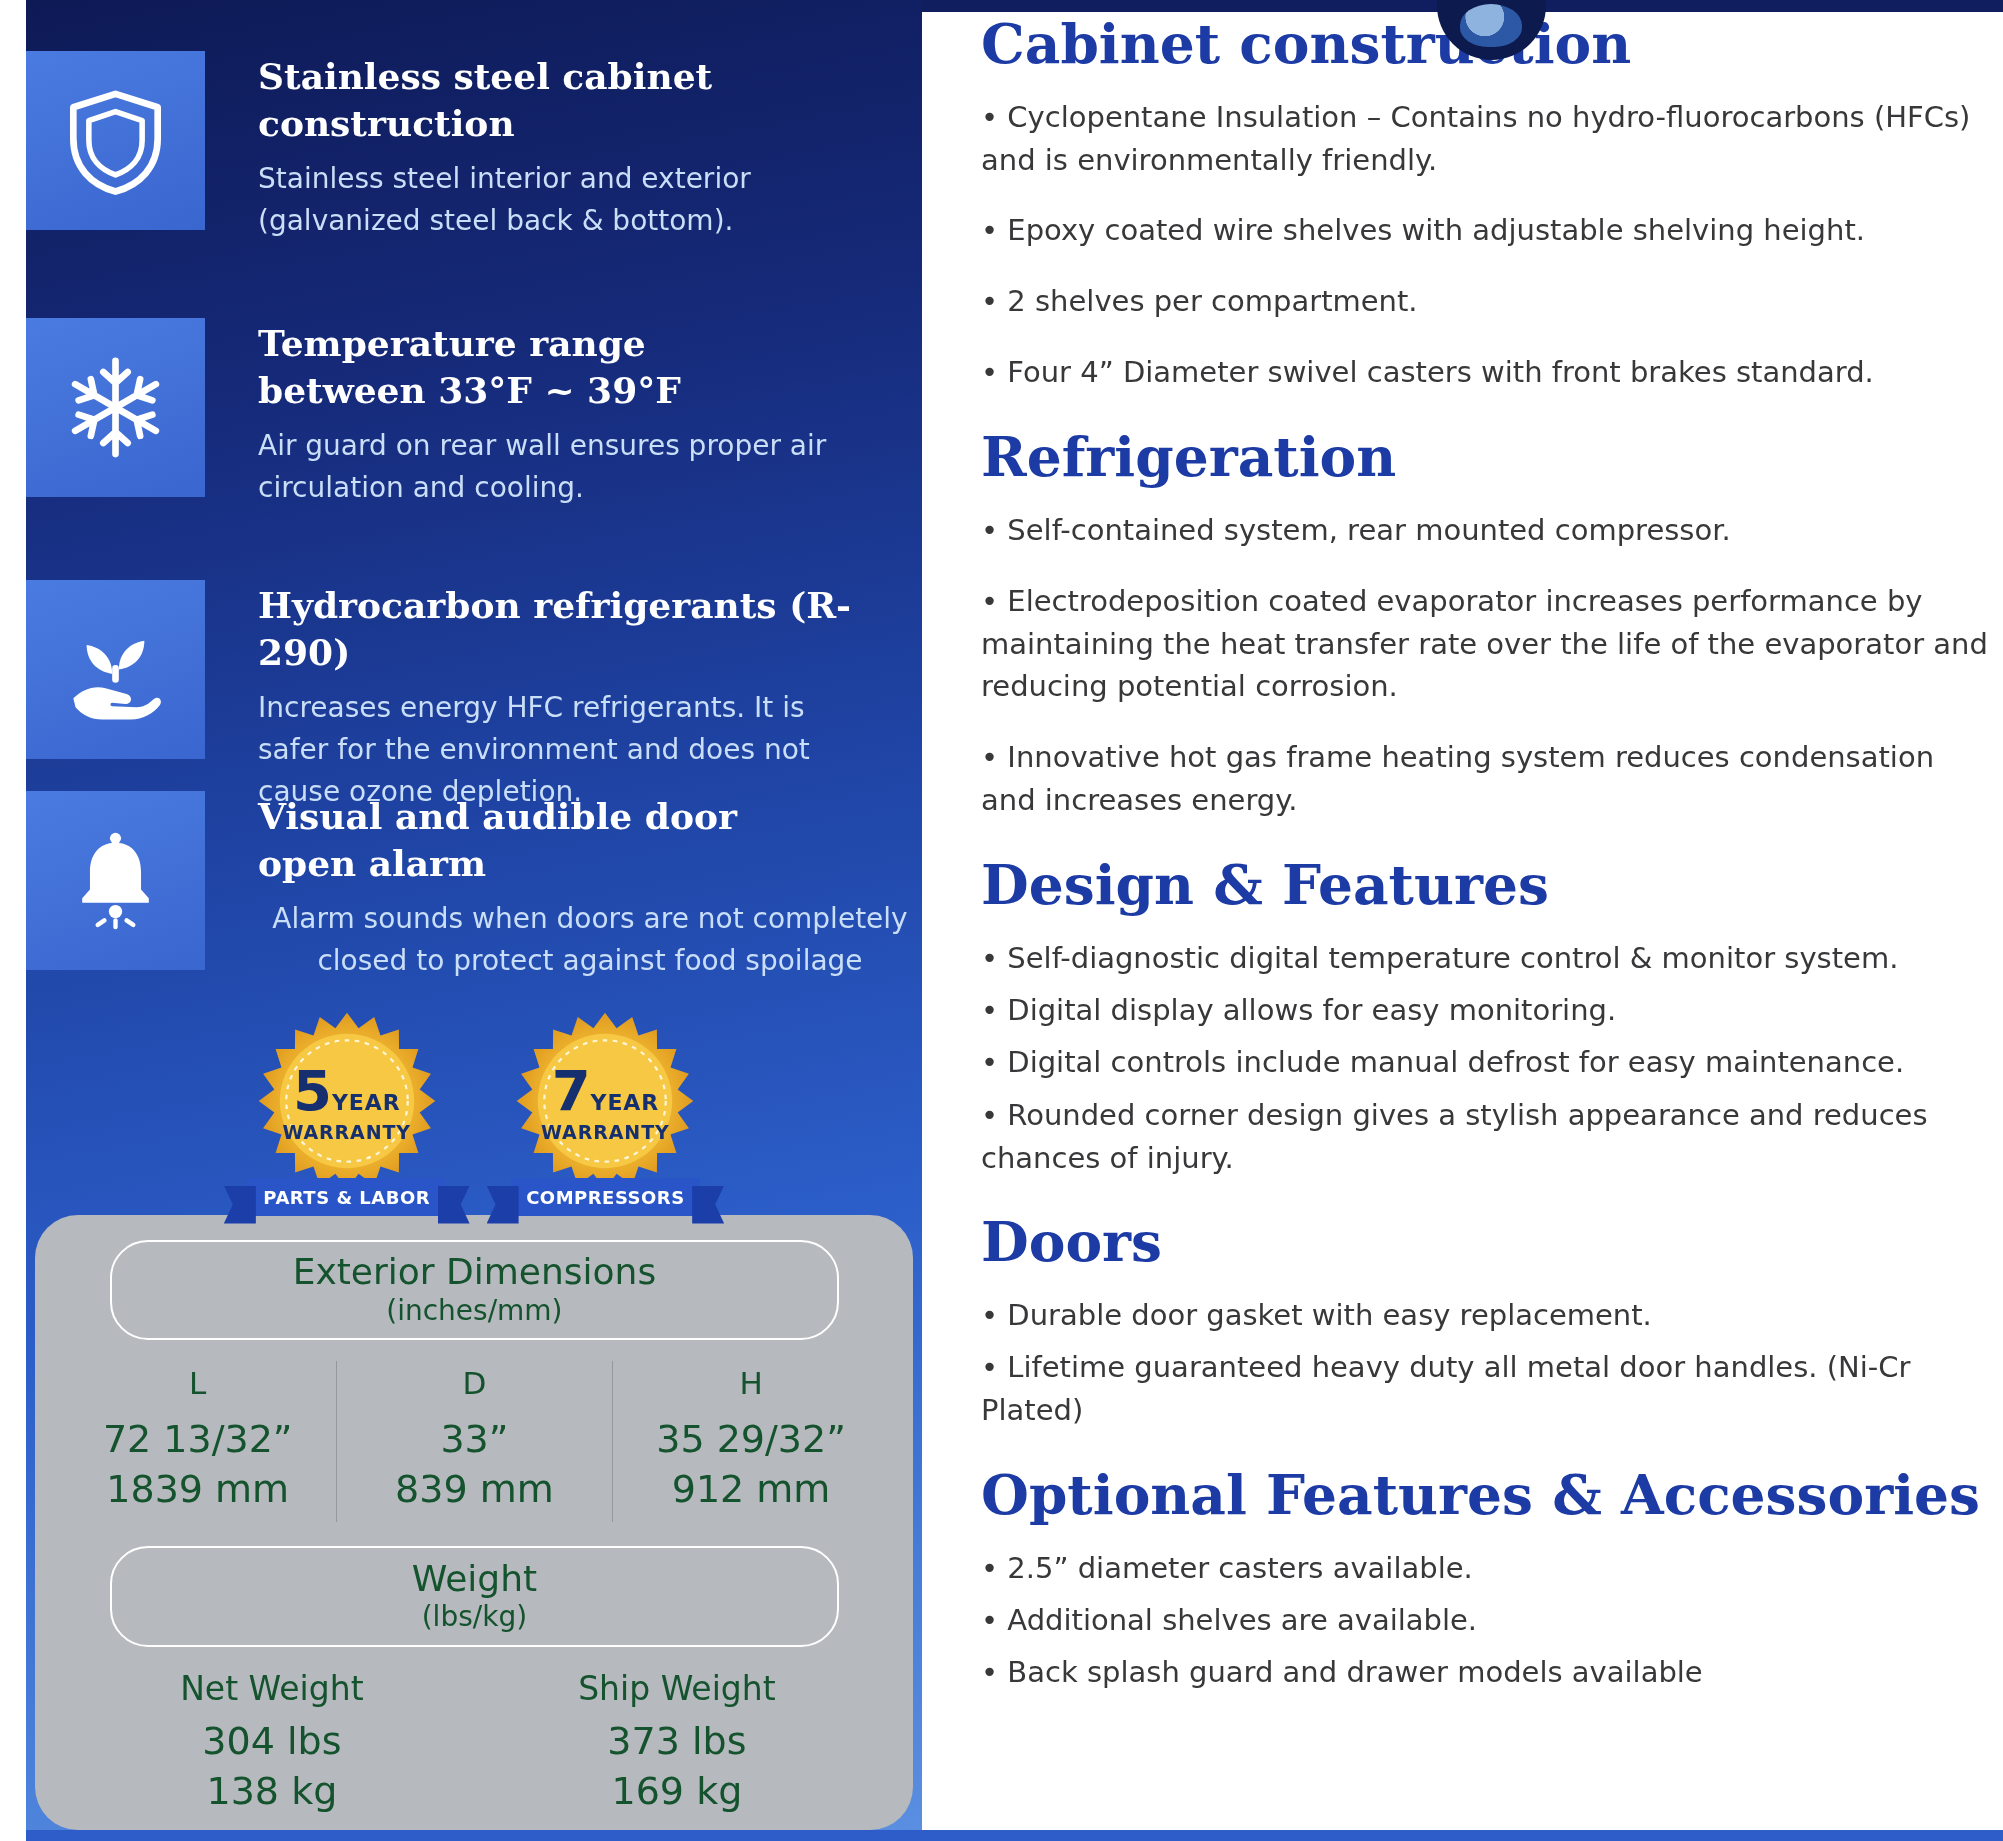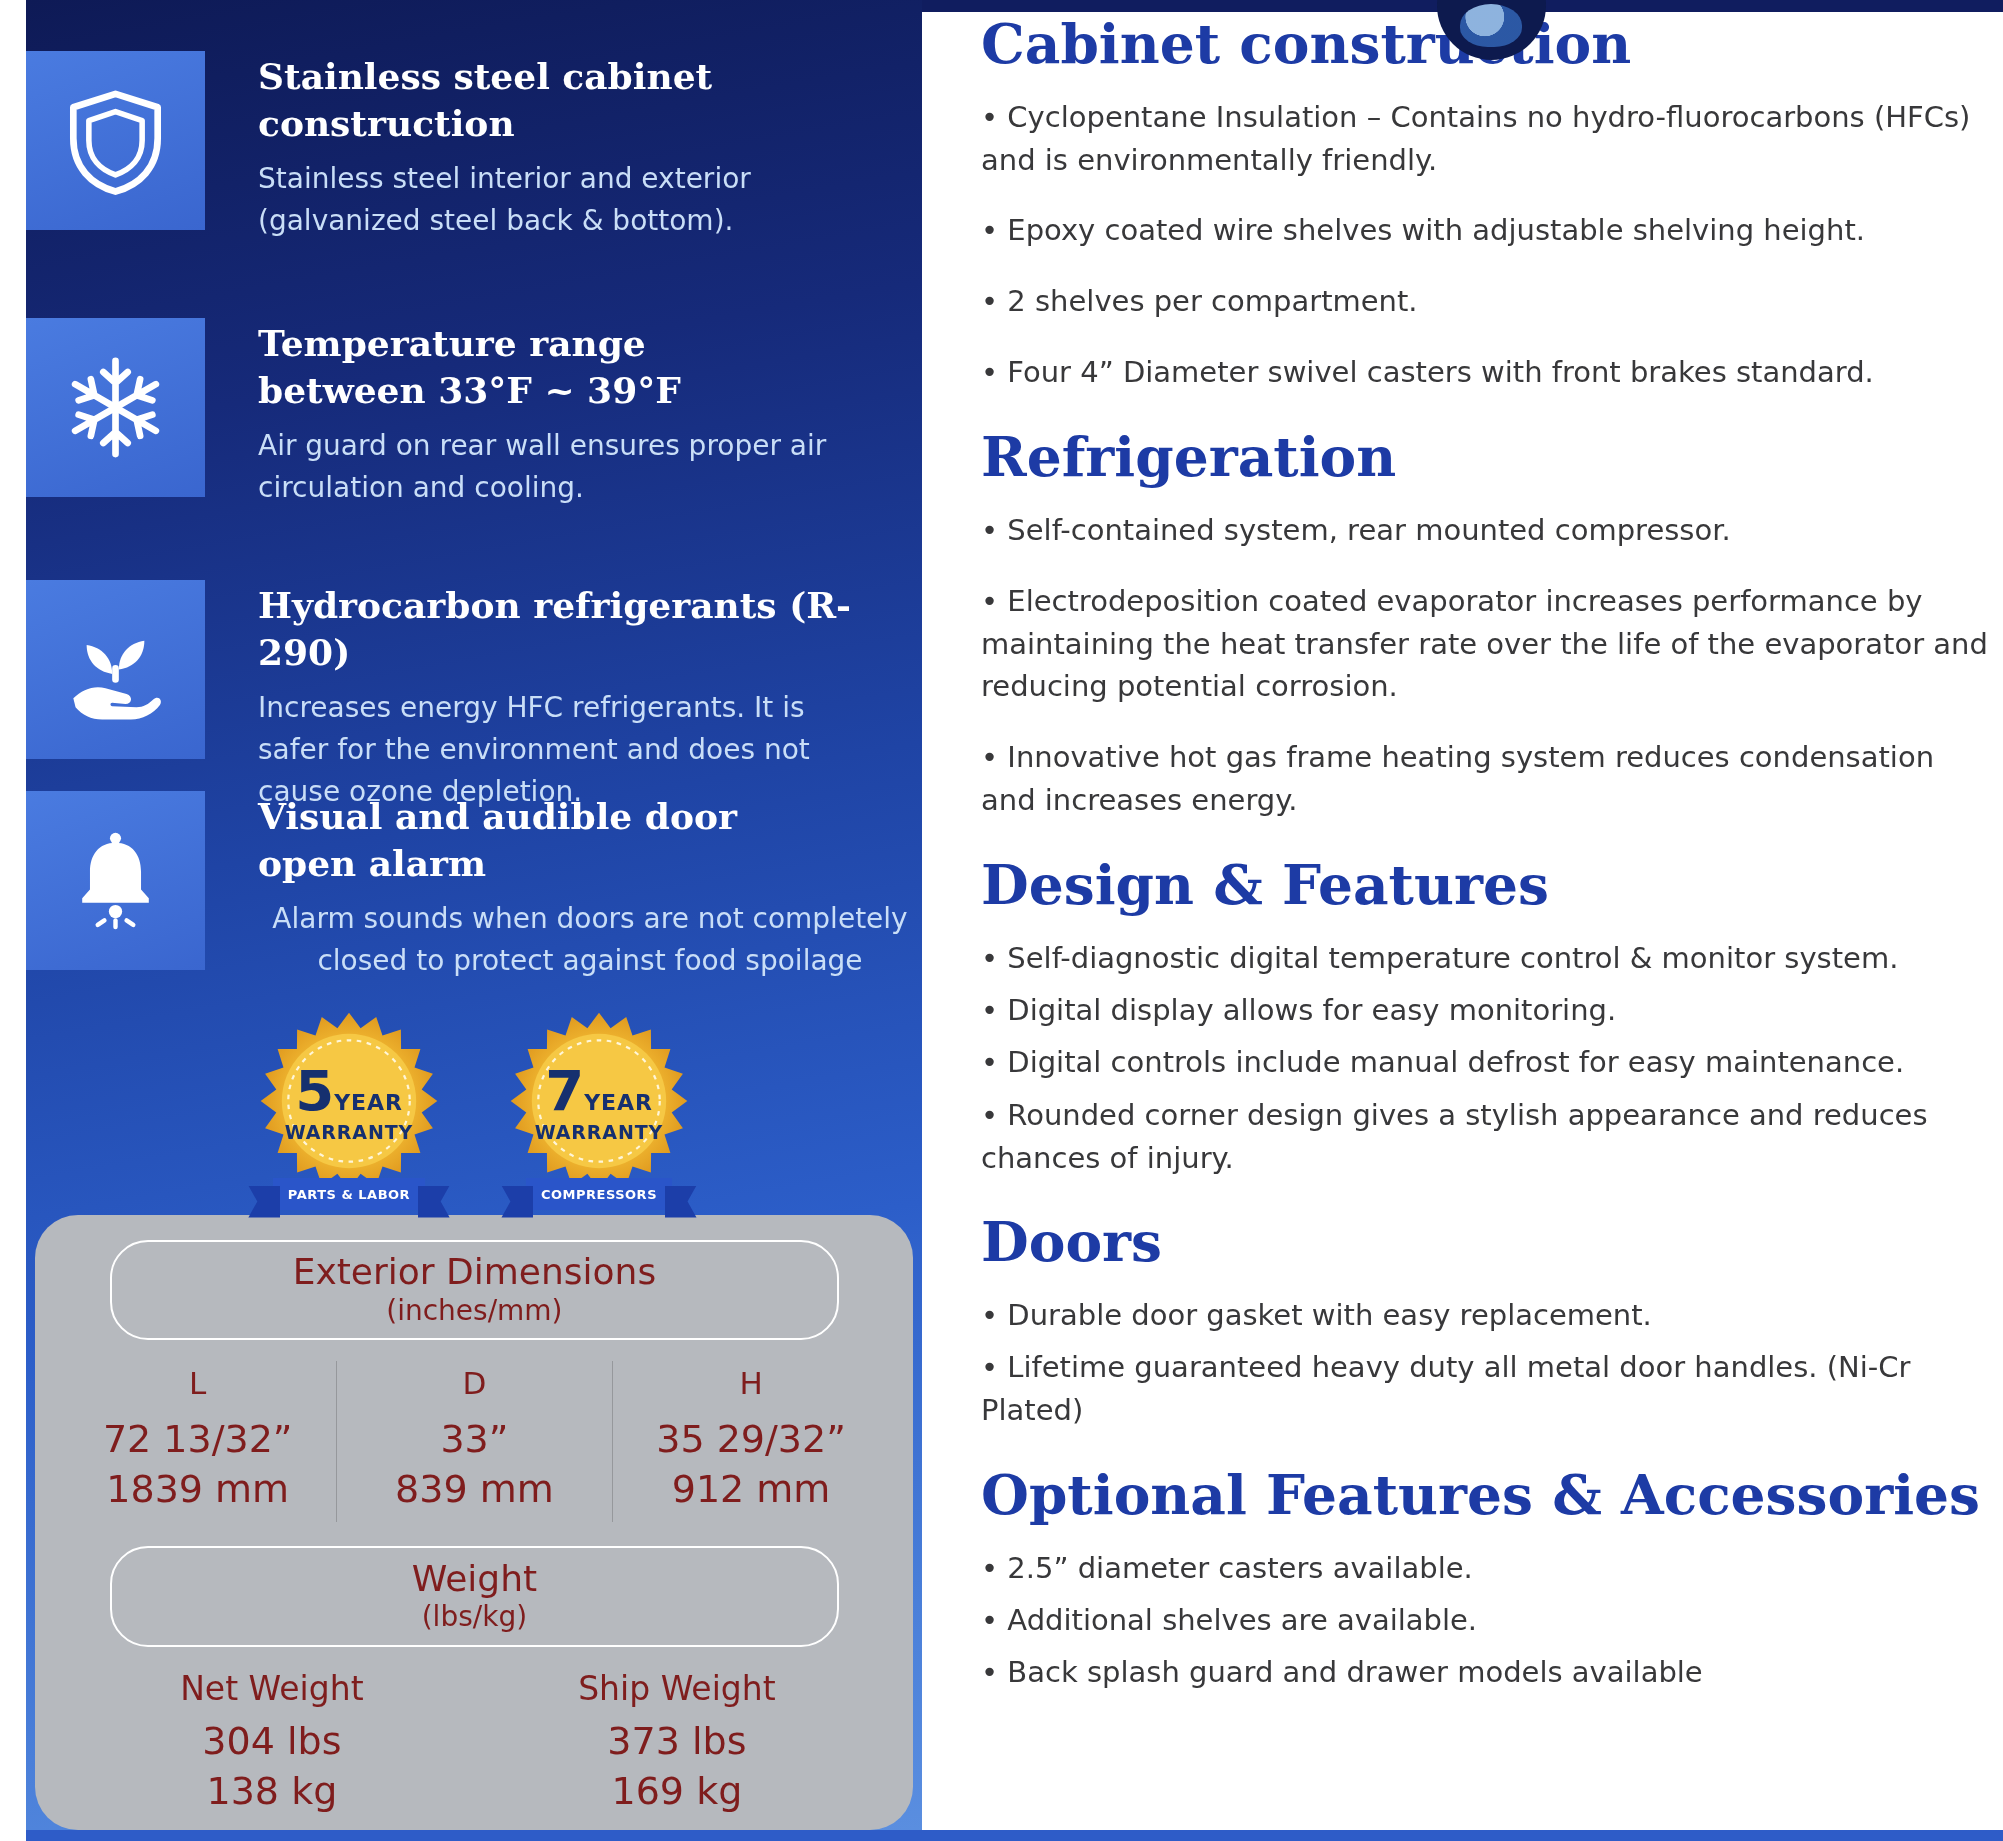--- a/index.html
+++ b/index.html
@@ -30,29 +30,29 @@
   .badge{display:flex;flex-direction:column;align-items:center;}
   .badge-core{position:relative;width:184px;height:184px;}
   .badge-svg{position:absolute;inset:0;width:100%;height:100%;}
   .badge-label{position:absolute;inset:0;display:flex;flex-direction:column;align-items:center;
     justify-content:center;color:#16306f;padding-top:3.8px;}
   .badge-line{display:flex;align-items:baseline;}
   .badge-num{font-size:56px;font-weight:700;line-height:1;}
   .badge-year{font-size:22px;font-weight:700;letter-spacing:0.9px;}
   .badge-warranty{font-size:19px;font-weight:700;letter-spacing:0.9px;margin-top:1.9px;}
   .ribbon{position:relative;margin:-15px auto 0;width:max-content;background:#2a55c9;color:#ffffff;
-    font-weight:700;font-size:13px;letter-spacing:0.5px;padding:8.5px 15px;z-index:2;}
+    font-weight:700;font-size:18px;letter-spacing:0.5px;padding:8.5px 15px;z-index:2;}
   .ribbon::before,.ribbon::after{content:"";position:absolute;top:7.5px;width:32px;height:100%;
     background:#1c3ea9;z-index:-1;}
   .ribbon::before{left:-24.5px;clip-path:polygon(0% 0%,100% 0%,100% 100%,0% 100%,28% 50%);}
   .ribbon::after{right:-24.5px;clip-path:polygon(0% 0%,100% 0%,72% 50%,100% 100%,0% 100%);}
 
   
   .spec-panel{position:absolute;left:9.4px;top:1215px;width:878px;bottom:12.2px;background:#b6b9be;
-    border-radius:43px;overflow:hidden;color:#7f1d1d;}
+    border-radius:43px;overflow:hidden;color:#14532d;}
   .spec-box{width:725px;margin:24.5px auto 0;border:2.8px solid #ffffff;border-radius:38px;
     text-align:center;padding:9.4px 0 11.3px;}
   .spec-box-title{font-size:36px;}
   .spec-box-units{font-size:28px;margin-top:1.9px;}
   .dims-row{display:flex;width:829px;margin:21px auto 0;text-align:center;}
   .dim-col{flex:1;padding:3.8px 0 7.5px;}
   .dim-col.mid{border-left:1.9px solid #96989c;border-right:1.9px solid #96989c;}
   .dim-label{font-size:31px;margin-bottom:13px;}
   .dim-imperial,.dim-metric{font-size:38px;line-height:1.32;}
   .weights-row{display:flex;width:810px;margin:22.6px auto 0;text-align:center;}

